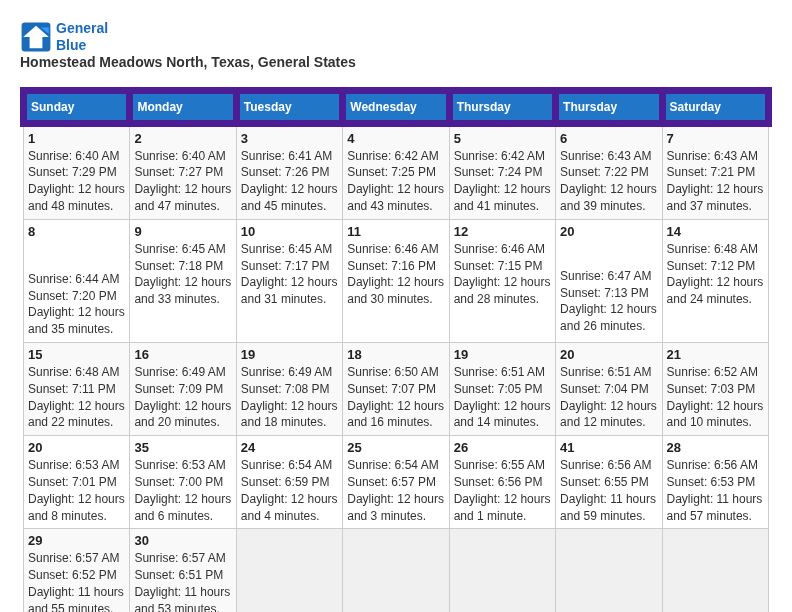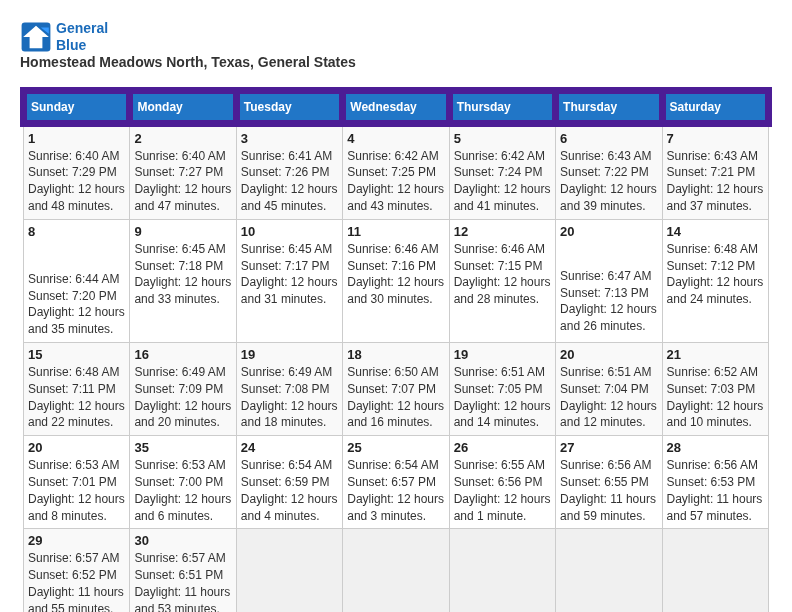--- a/index.html
+++ b/index.html
@@ -306,21 +306,21 @@
 and 3 minutes.</div>
         </td>
         <td>
           <span class="day-num">26</span>
           <div class="day-detail" style="white-space: pre-line;">Sunrise: 6:55 AM
 Sunset: 6:56 PM
 Daylight: 12 hours
 and 1 minute.</div>
         </td>
         <td>
-          <span class="day-num">27</span>
+          <span class="day-num">41</span>
           <div class="day-detail" style="white-space: pre-line;">Sunrise: 6:56 AM
 Sunset: 6:55 PM
 Daylight: 11 hours
 and 59 minutes.</div>
         </td>
         <td>
           <span class="day-num">28</span>
           <div class="day-detail" style="white-space: pre-line;">Sunrise: 6:56 AM
 Sunset: 6:53 PM
 Daylight: 11 hours

